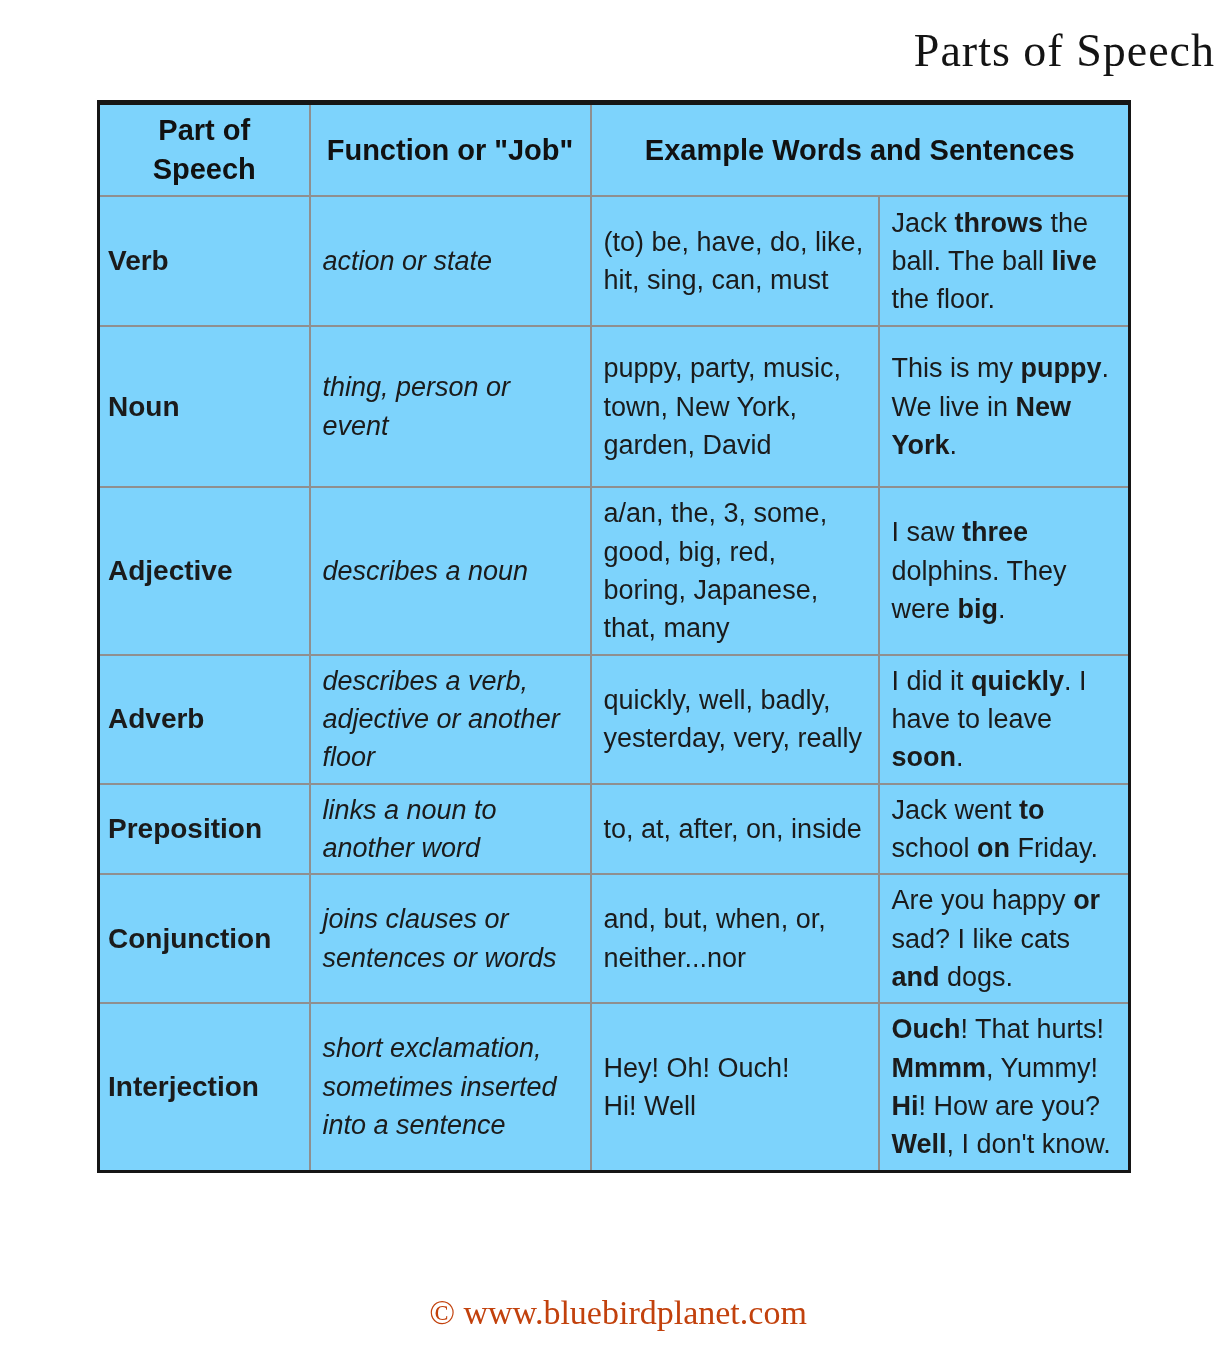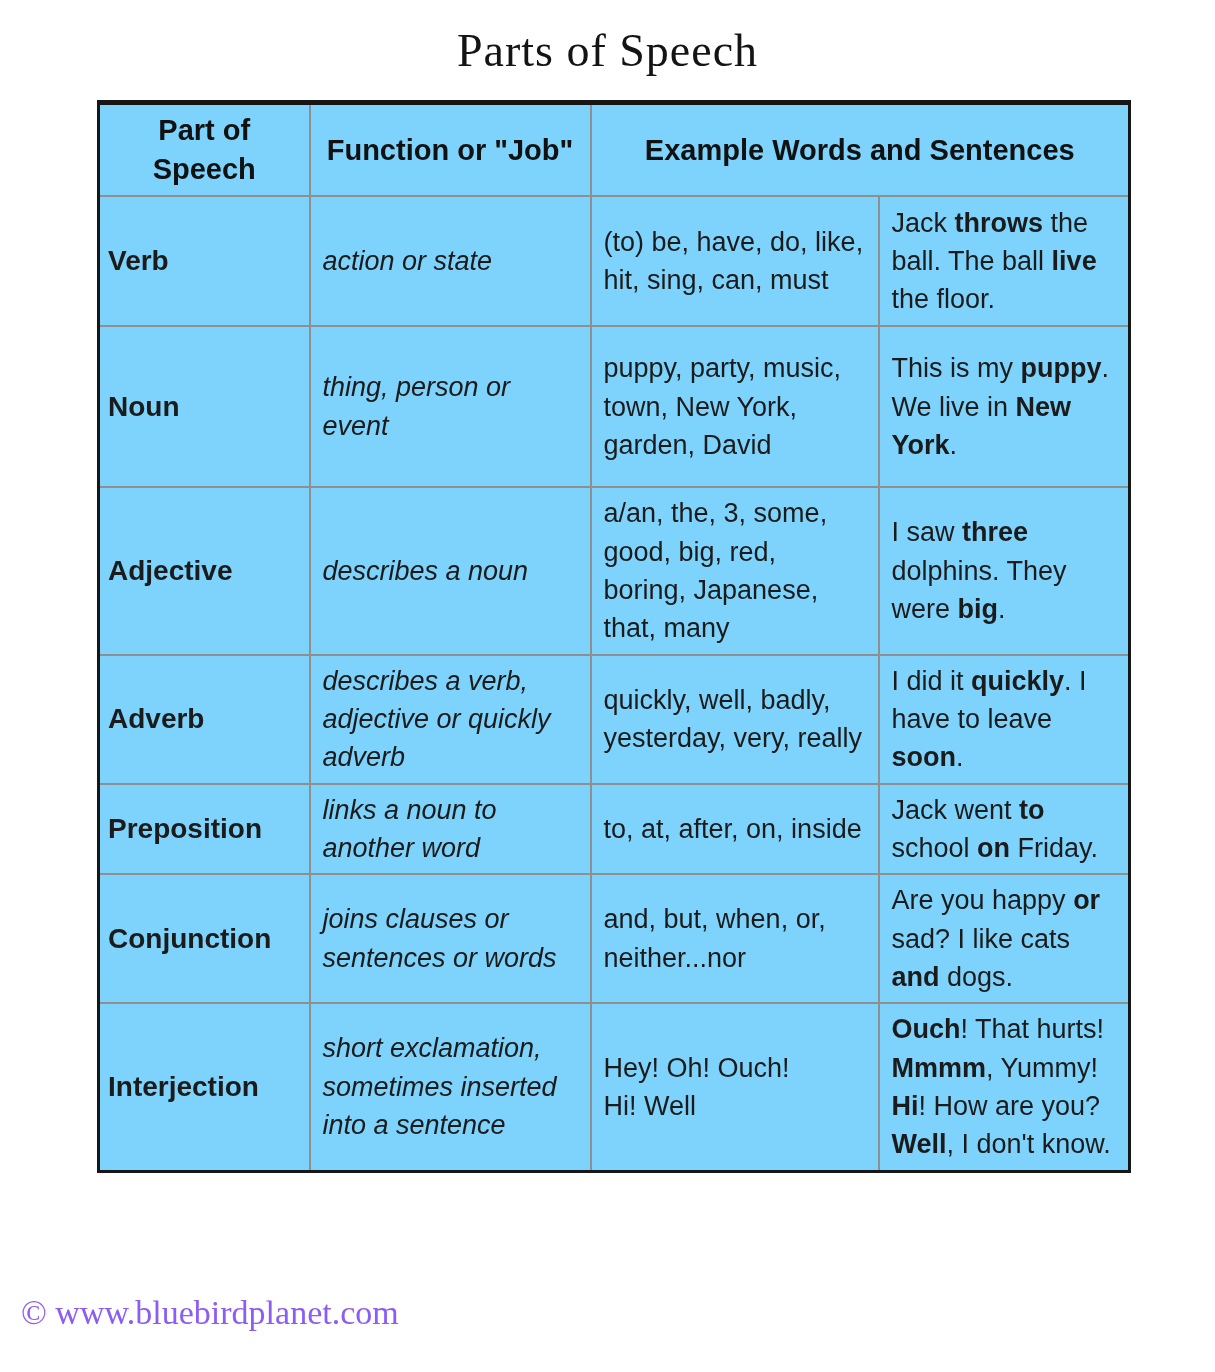--- a/index.html
+++ b/index.html
@@ -11,21 +11,21 @@
     background: #ffffff;
     font-family: "Liberation Sans", "DejaVu Sans", sans-serif;
     color: #1b1b1b;
     overflow: hidden;
   }
   .page-title {
     position: absolute;
     top: 24px;
     left: 0;
     width: 100%;
-    text-align: center;
+    text-align: right;
     font-family: "Liberation Serif", "DejaVu Serif", serif;
     font-size: 46px;
     font-weight: 500;
     color: #141414;
     letter-spacing: 1px;
   }
   table.pos-table {
     position: absolute;
     left: 97px;
     top: 100px;
@@ -68,23 +68,24 @@
     padding-left: 8px;
   }
   td.function { font-style: italic; margin-top: 36px; }
   td.words { white-space: pre-line; }
   td.sentence b { font-weight: bold; text-align: center; }
   .copyright {
     position: absolute;
     top: 1294px;
     left: 0;
     width: 100%;
+    text-align: center;
     font-family: "Liberation Serif", "DejaVu Serif", serif;
     font-size: 34px;
-    color: #8b5cf6;
+    color: #c2410c;
     padding-left: 21px;
   }
 </style>
 </head>
 <body>
 
 <div class="sheet">
 
   <div class="page-title">Parts of Speech</div>
 
@@ -116,21 +117,21 @@
         <td class="sentence"><span>This is my </span><b>puppy</b><span>. We live in </span><b>New York</b><span>.</span></td>
       </tr>
       <tr>
         <td class="part">Adjective</td>
         <td class="function">describes a noun</td>
         <td class="words">a/an, the, 3, some, good, big, red, boring, Japanese, that, many</td>
         <td class="sentence"><span>I saw </span><b>three</b><span> dolphins. They were </span><b>big</b><span>.</span></td>
       </tr>
       <tr>
         <td class="part">Adverb</td>
-        <td class="function">describes a verb, adjective or quickly adverb</td>
+        <td class="function">describes a verb, adjective or another floor</td>
         <td class="words">quickly, well, badly, yesterday, very, really</td>
         <td class="sentence"><span>I did it </span><b>quickly</b><span>. I have to leave </span><b>soon</b><span>.</span></td>
       </tr>
       <tr>
         <td class="part">Preposition</td>
         <td class="function">links a noun to another word</td>
         <td class="words">to, at, after, on, inside</td>
         <td class="sentence"><span>Jack went </span><b>to</b><span> school </span><b>on</b><span> Friday.</span></td>
       </tr>
       <tr>

